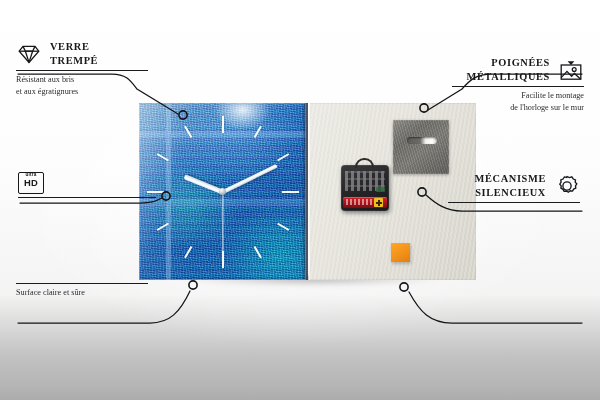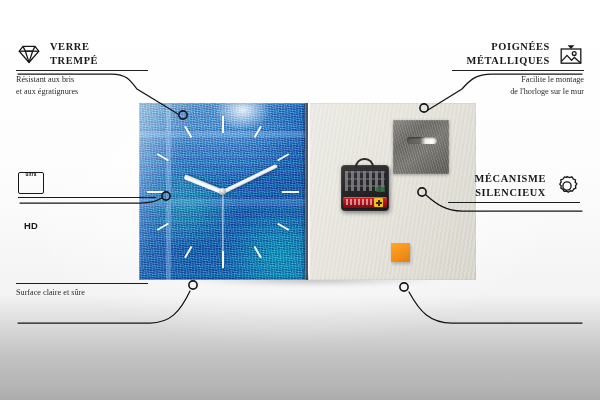--- a/index.html
+++ b/index.html
@@ -229,37 +229,36 @@
   .callout.right .co-sub { text-align:right; }
 
   
   .ico { width:26px; height:24px; flex:0 0 auto; color:#17181a; }
   .ico svg { display:block; width:100%; height:100%; }
   .hdbadge {
     width:26px; height:22px; border:1.4px solid #17181a;
     border-radius:2px; display:flex; flex-direction:column;
     align-items:center; justify-content:flex-start; line-height:1;
     flex:0 0 auto;
-    gap:43px;
   }
   .hdbadge .u {
     font-family:"Liberation Sans", sans-serif;
     font-size:4.6px; font-weight:bold; letter-spacing:.2px; color:#17181a;
   }
   .hdbadge .h {
     font-family:"Liberation Sans", sans-serif;
     font-size:9.4px; font-weight:bold; letter-spacing:.2px; color:#17181a;
     margin-top:.5px;
   }
 
   
   #co-verre      { left:16px;  top:40px;  width:132px; }
   #co-impression { left:18px;  top:172px; width:138px; }
   #co-bords      { left:16px;  top:280px; width:132px; }
-  #co-poignees   { left:452px; top:40px;  width:132px; }
+  #co-poignees   { left:452px; top:56px;  width:132px; }
   #co-mecanisme  { left:448px; top:172px; width:132px; }
   #co-entretoise { left:442px; top:280px; width:142px; }
 </style>
 </head>
 <body>
 
 <div id="stage">
 
   <div class="bg-top"></div>
   <div class="bg-floor"></div>

